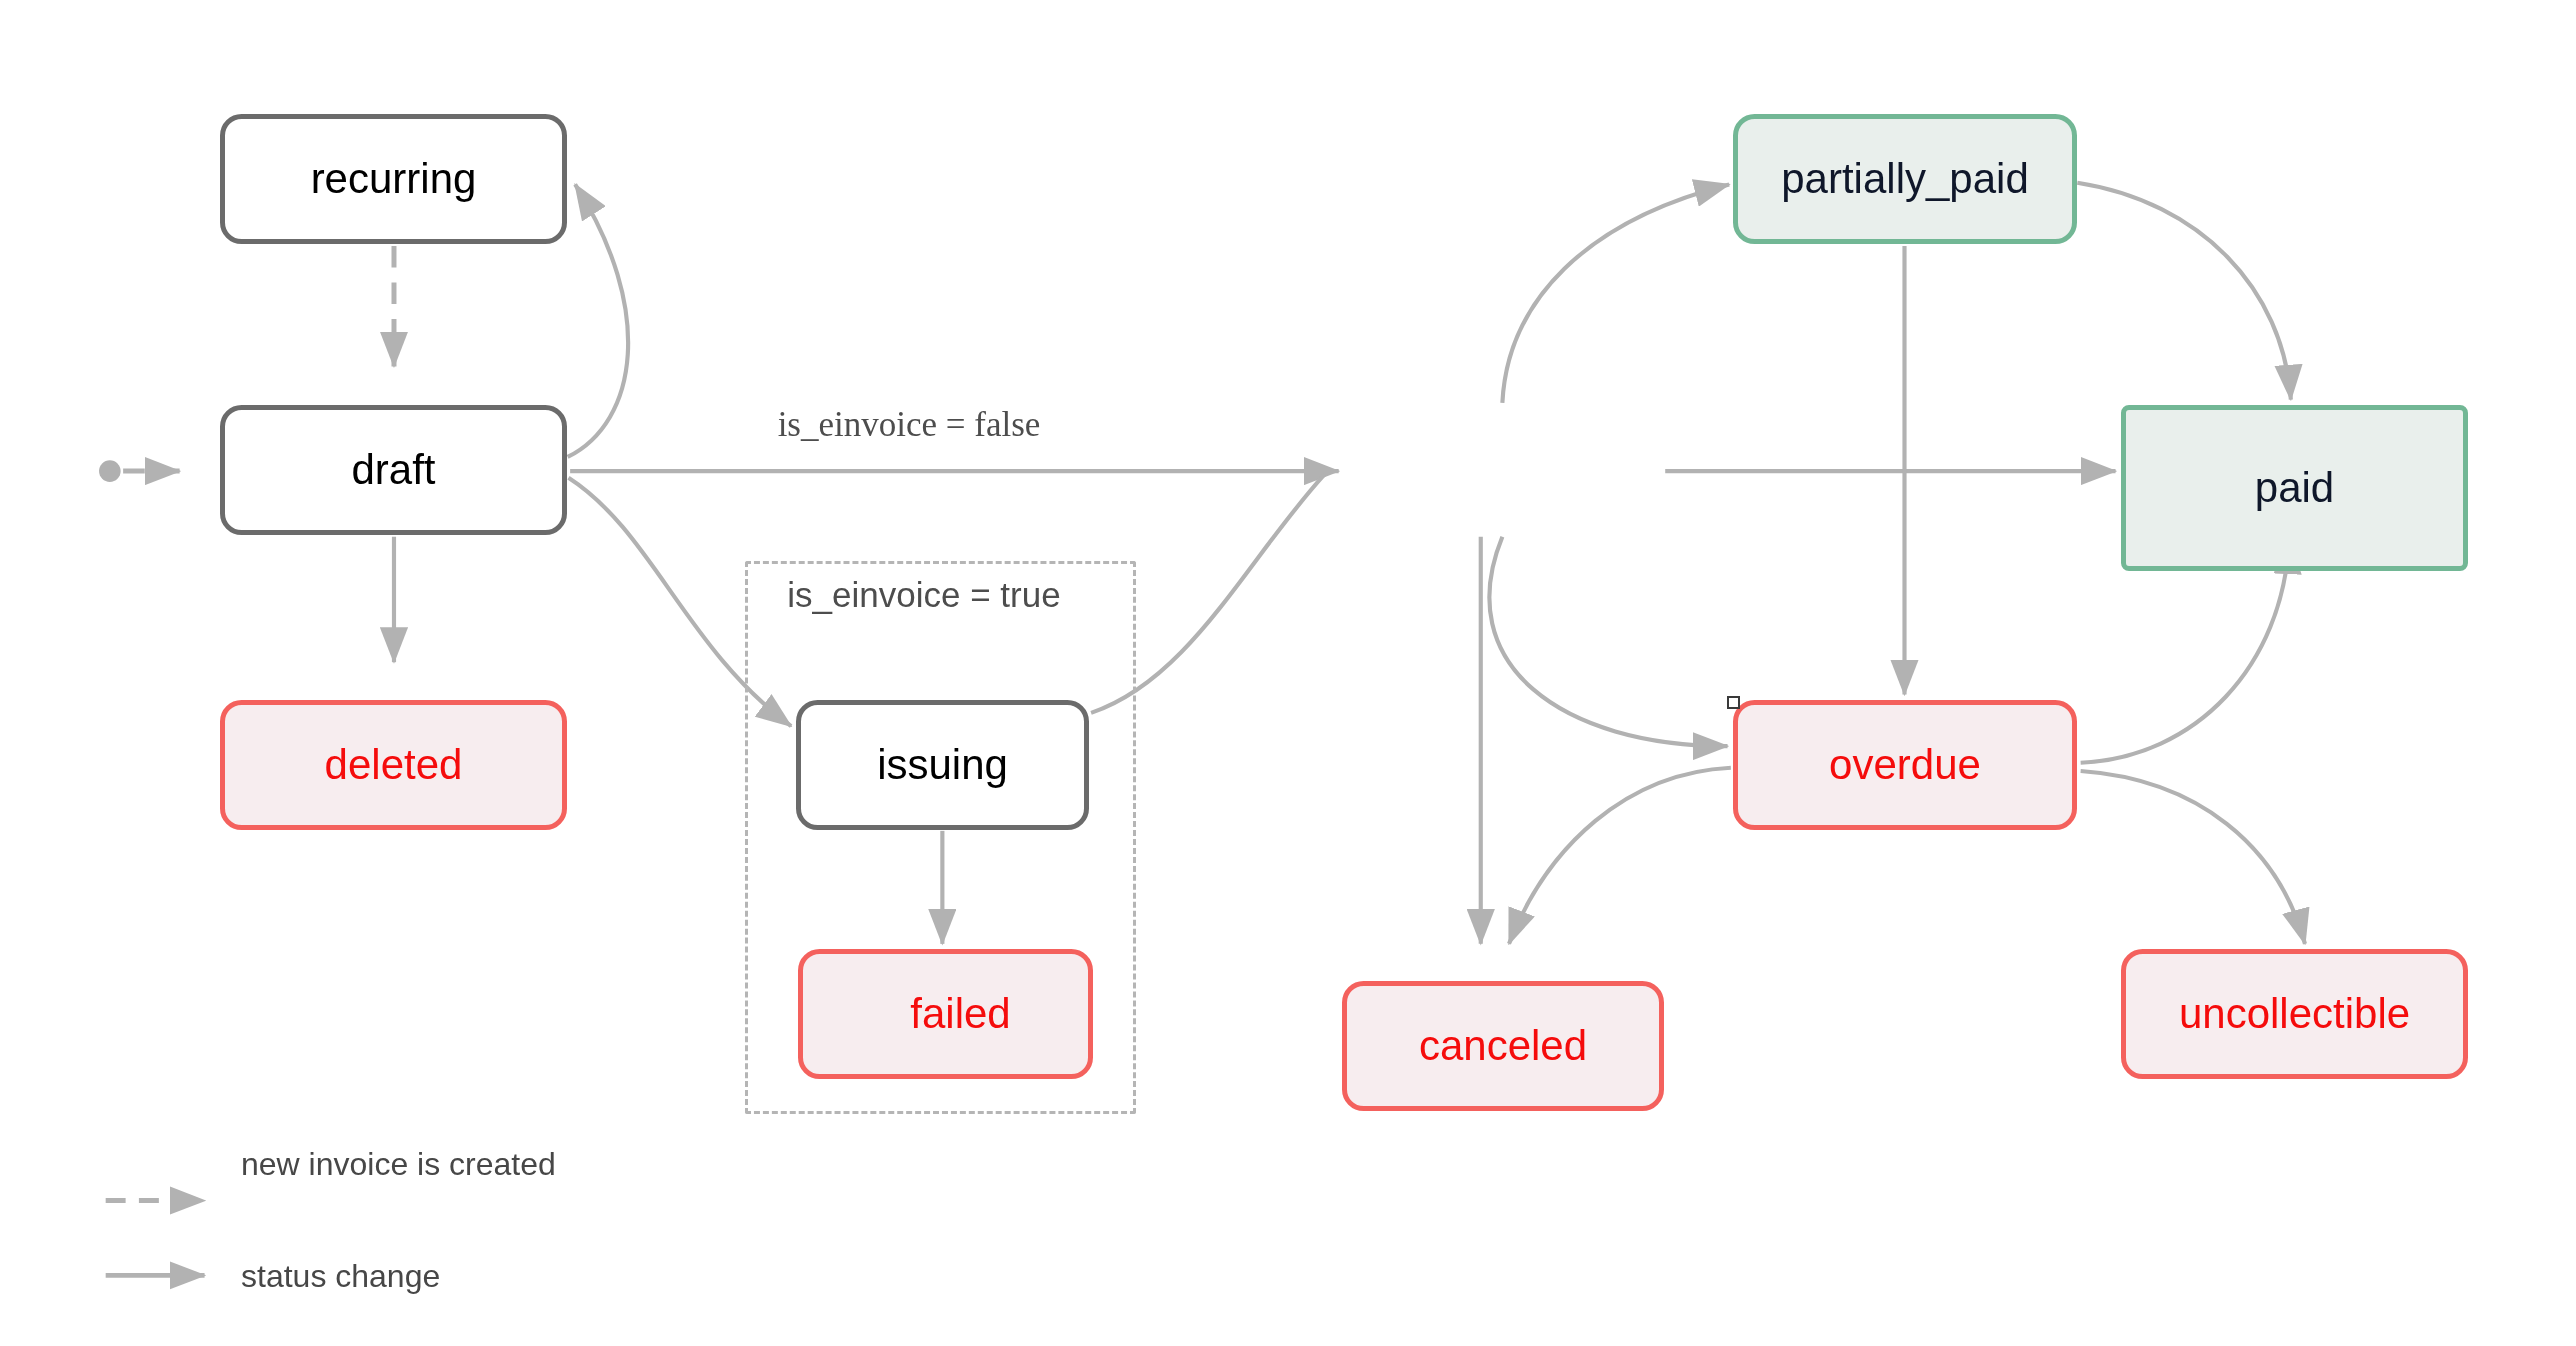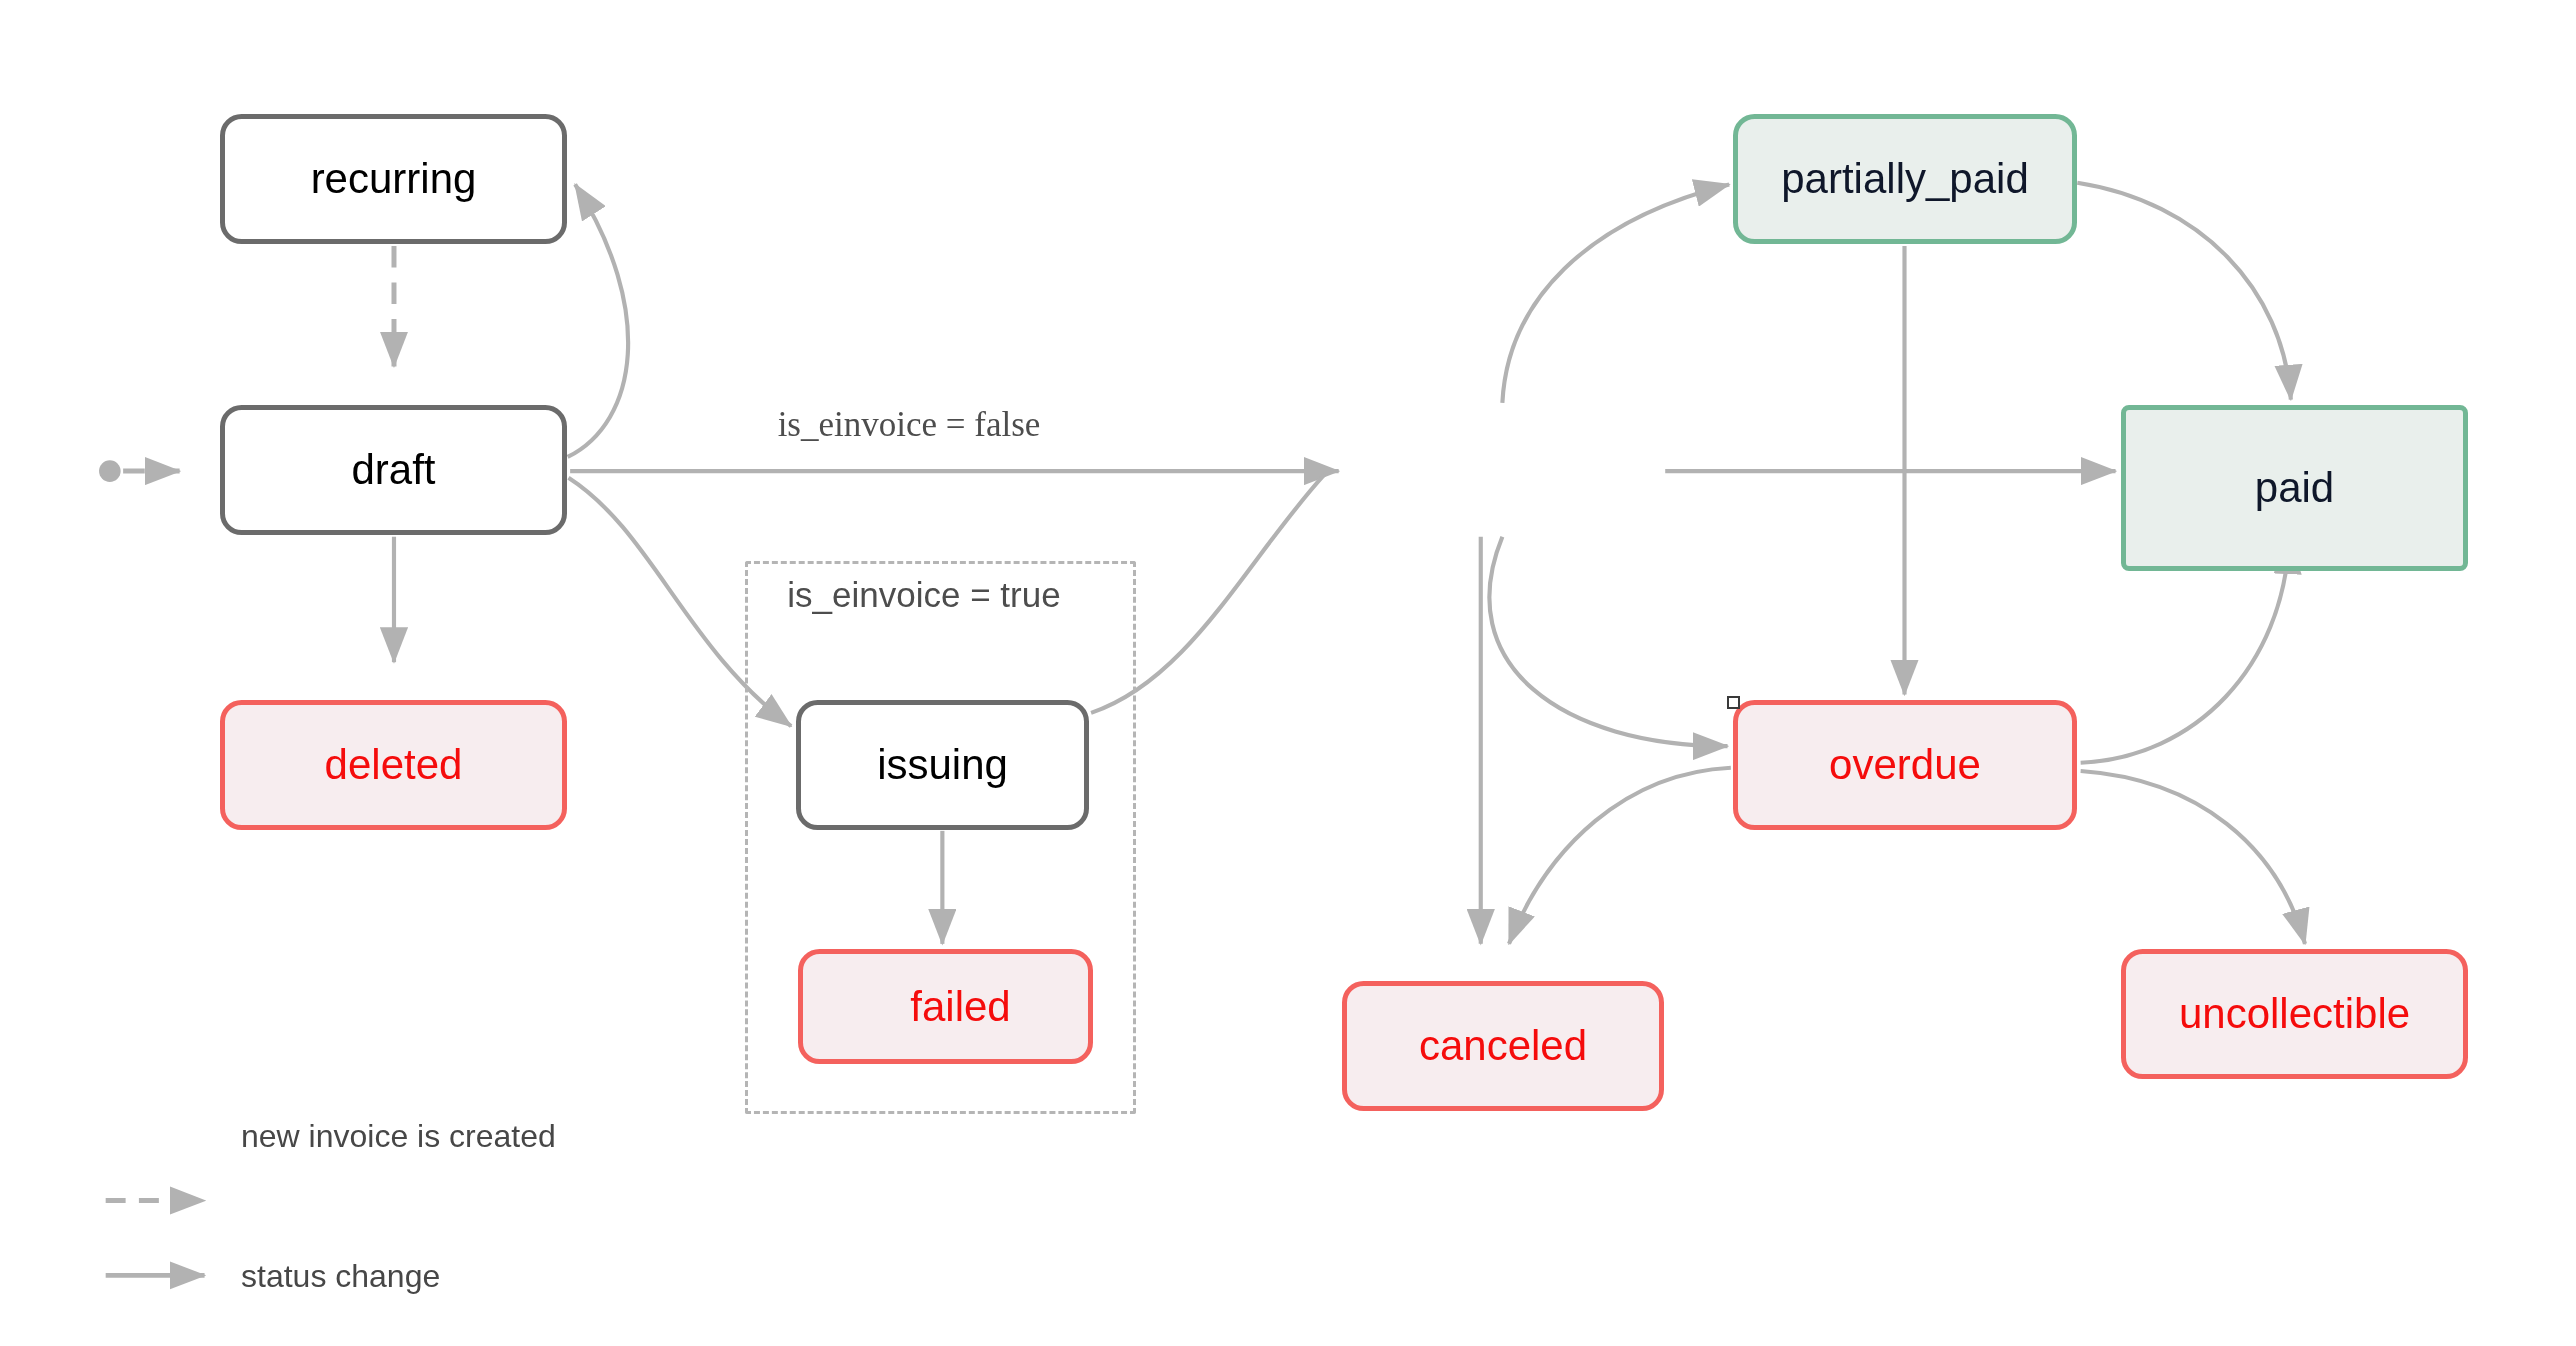--- a/index.html
+++ b/index.html
@@ -120,32 +120,32 @@
   <div class="edge-label" style="left:909px; top:407px;font-family:Liberation Serif, serif;">is_einvoice = false</div>
 
   <div class="node neutral" style="left:220px; top:114px; width:347px; height:130px;">recurring</div>
 
   <div class="node neutral" style="left:220px; top:405px; width:347px; height:130px;">draft</div>
 
   <div class="node danger" style="left:220px; top:700px; width:347px; height:130px;">deleted</div>
 
   <div class="node neutral" style="left:796px; top:700px; width:293px; height:130px;">issuing</div>
 
-  <div class="node danger" style="left:798px; top:949px; width:295px; height:115px;padding-left:30px;">failed</div>
+  <div class="node danger" style="left:798px; top:949px; width:295px; height:130px;padding-left:30px;">failed</div>
 
 
   <div class="node danger" style="left:1342px; top:949px; width:322px; height:130px;margin-top:32px;">canceled</div>
 
   <div class="node success" style="left:1733px; top:114px; width:344px; height:130px;">partially_paid</div>
 
   <div class="node danger" style="left:1733px; top:700px; width:344px; height:130px;">overdue</div>
 
   <div class="node success" style="left:2121px; top:405px; width:347px; height:166px;border-radius:8px;">paid</div>
 
   <div class="node danger" style="left:2121px; top:949px; width:347px; height:130px;">uncollectible</div>
 
   <div class="artifact" style="left:1727px; top:696px;"></div>
 
-  <div class="legend-label" style="left:241px; top:1136px;">new invoice is created</div>
+  <div class="legend-label" style="left:241px; top:1164px;">new invoice is created</div>
   <div class="legend-label" style="left:241px; top:1276px;">status change</div>
 
 </div>
 
 
 </body></html>

